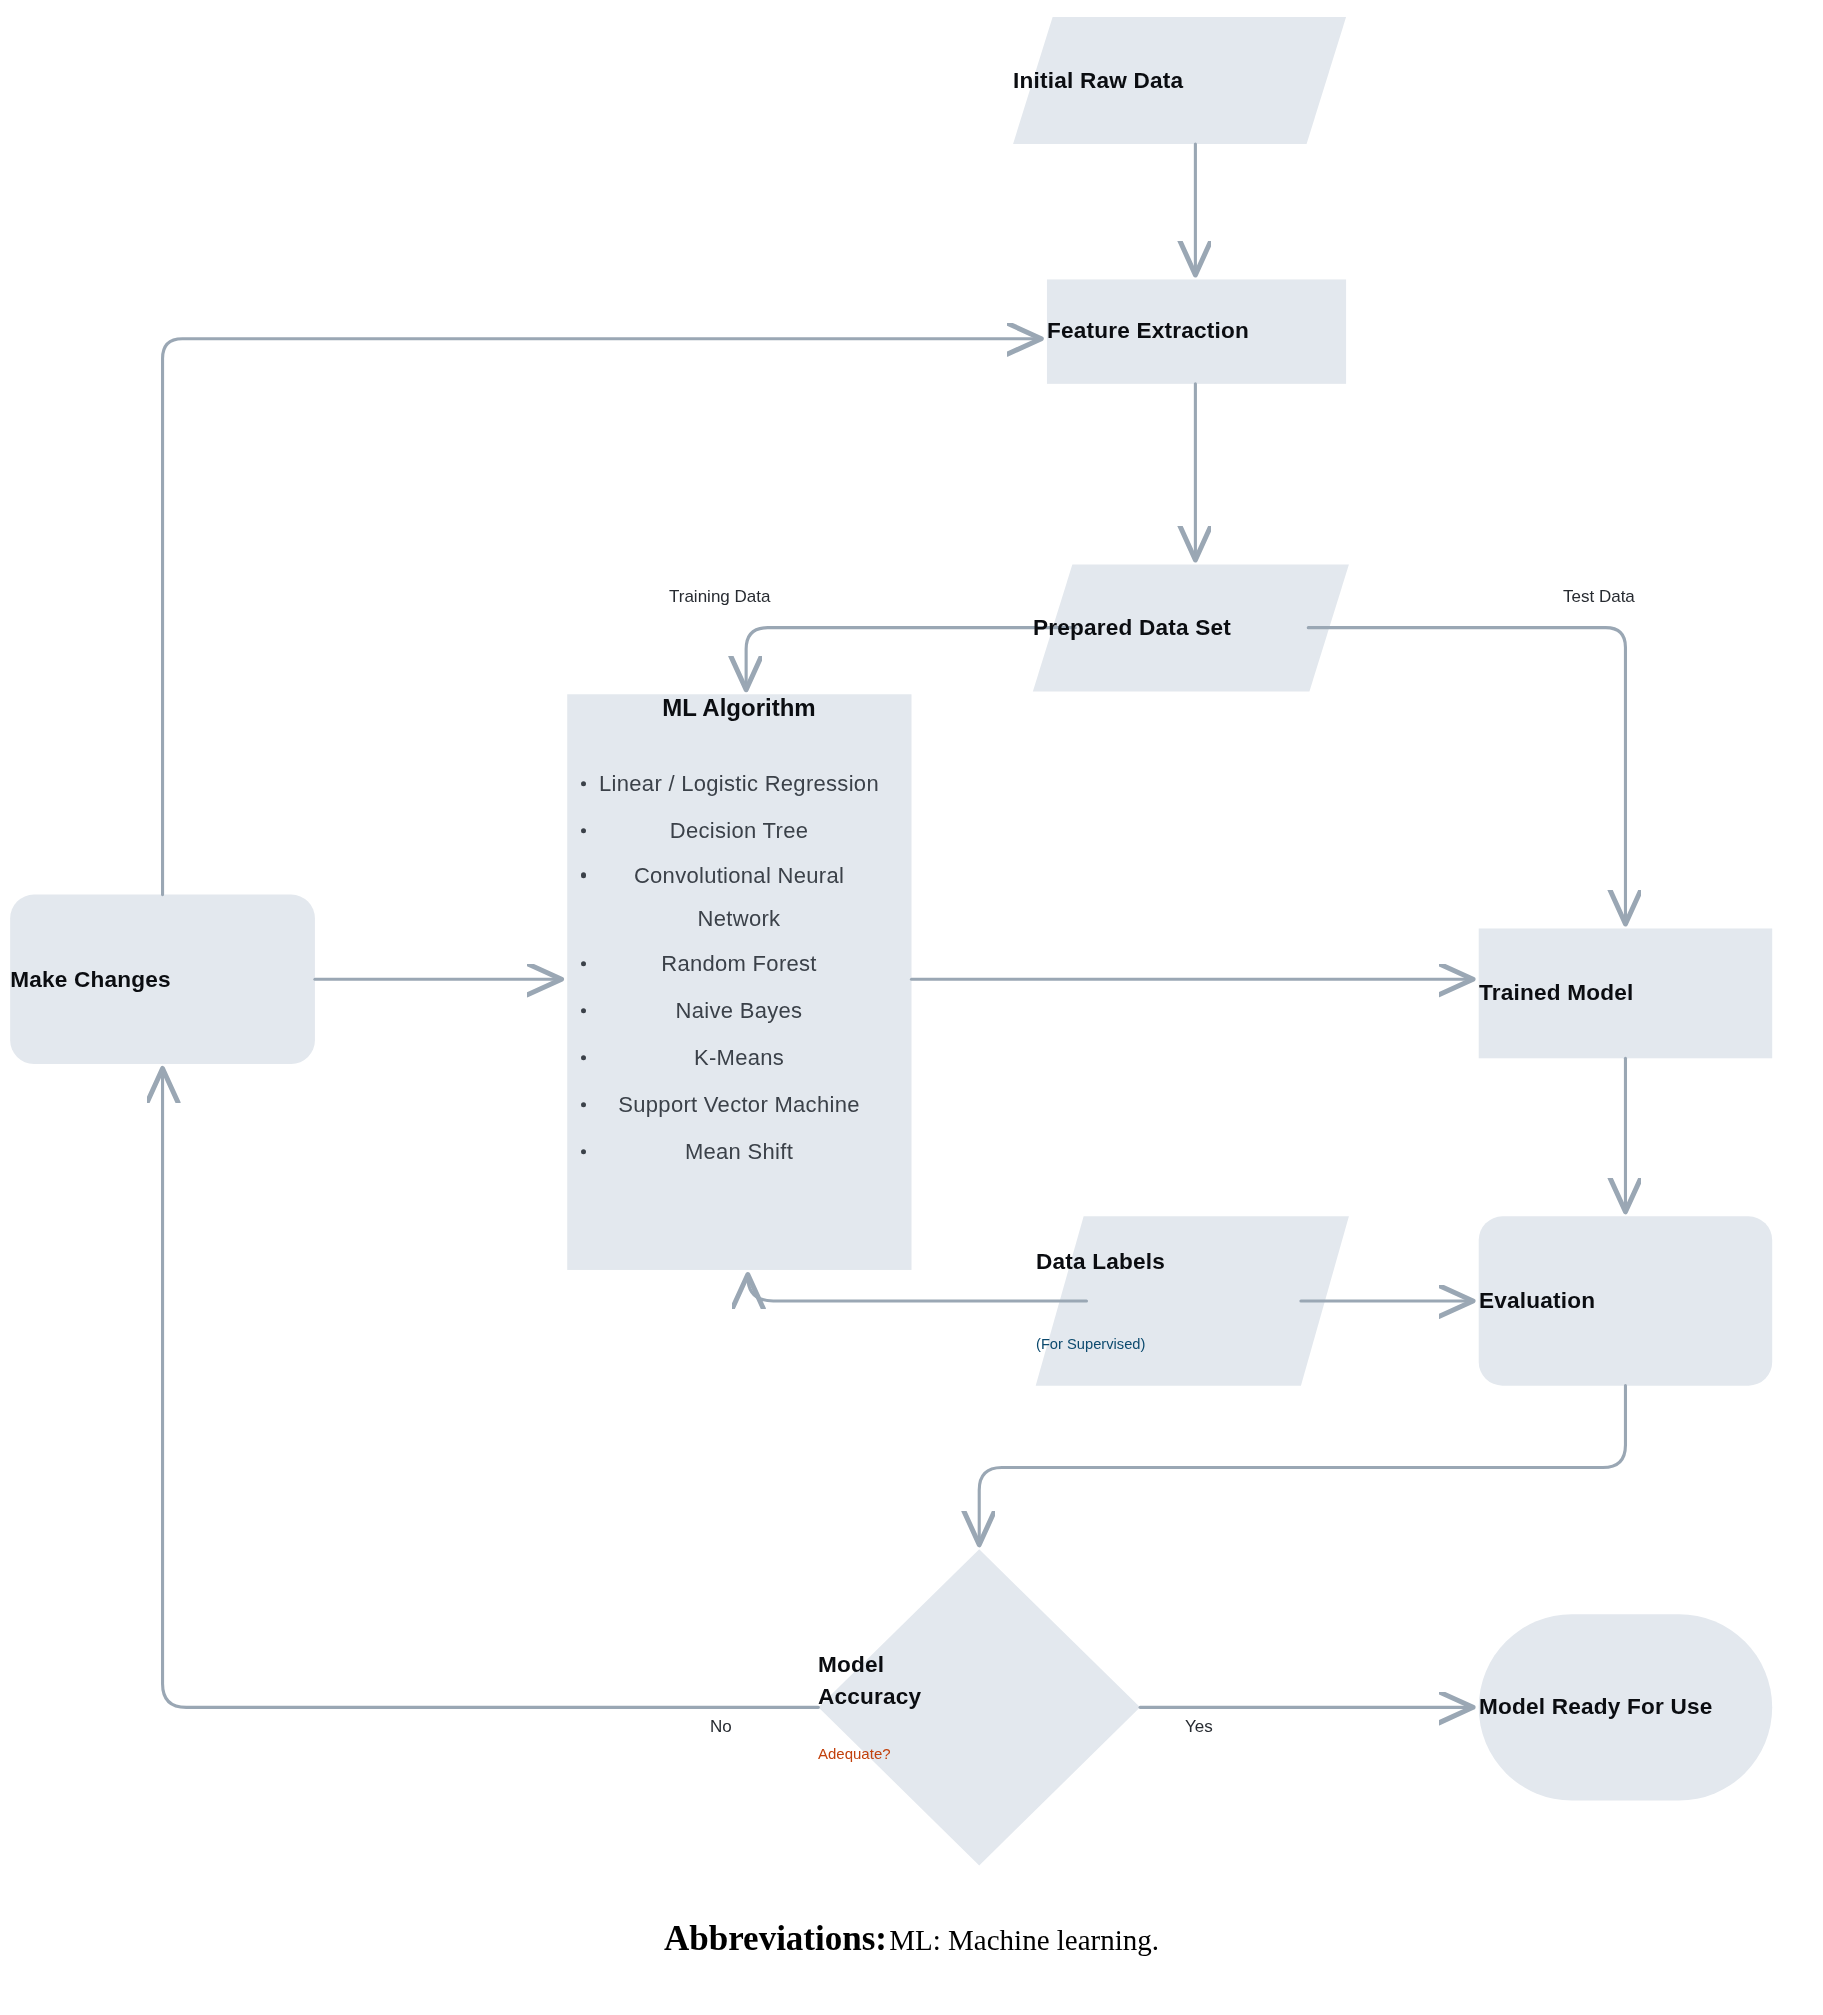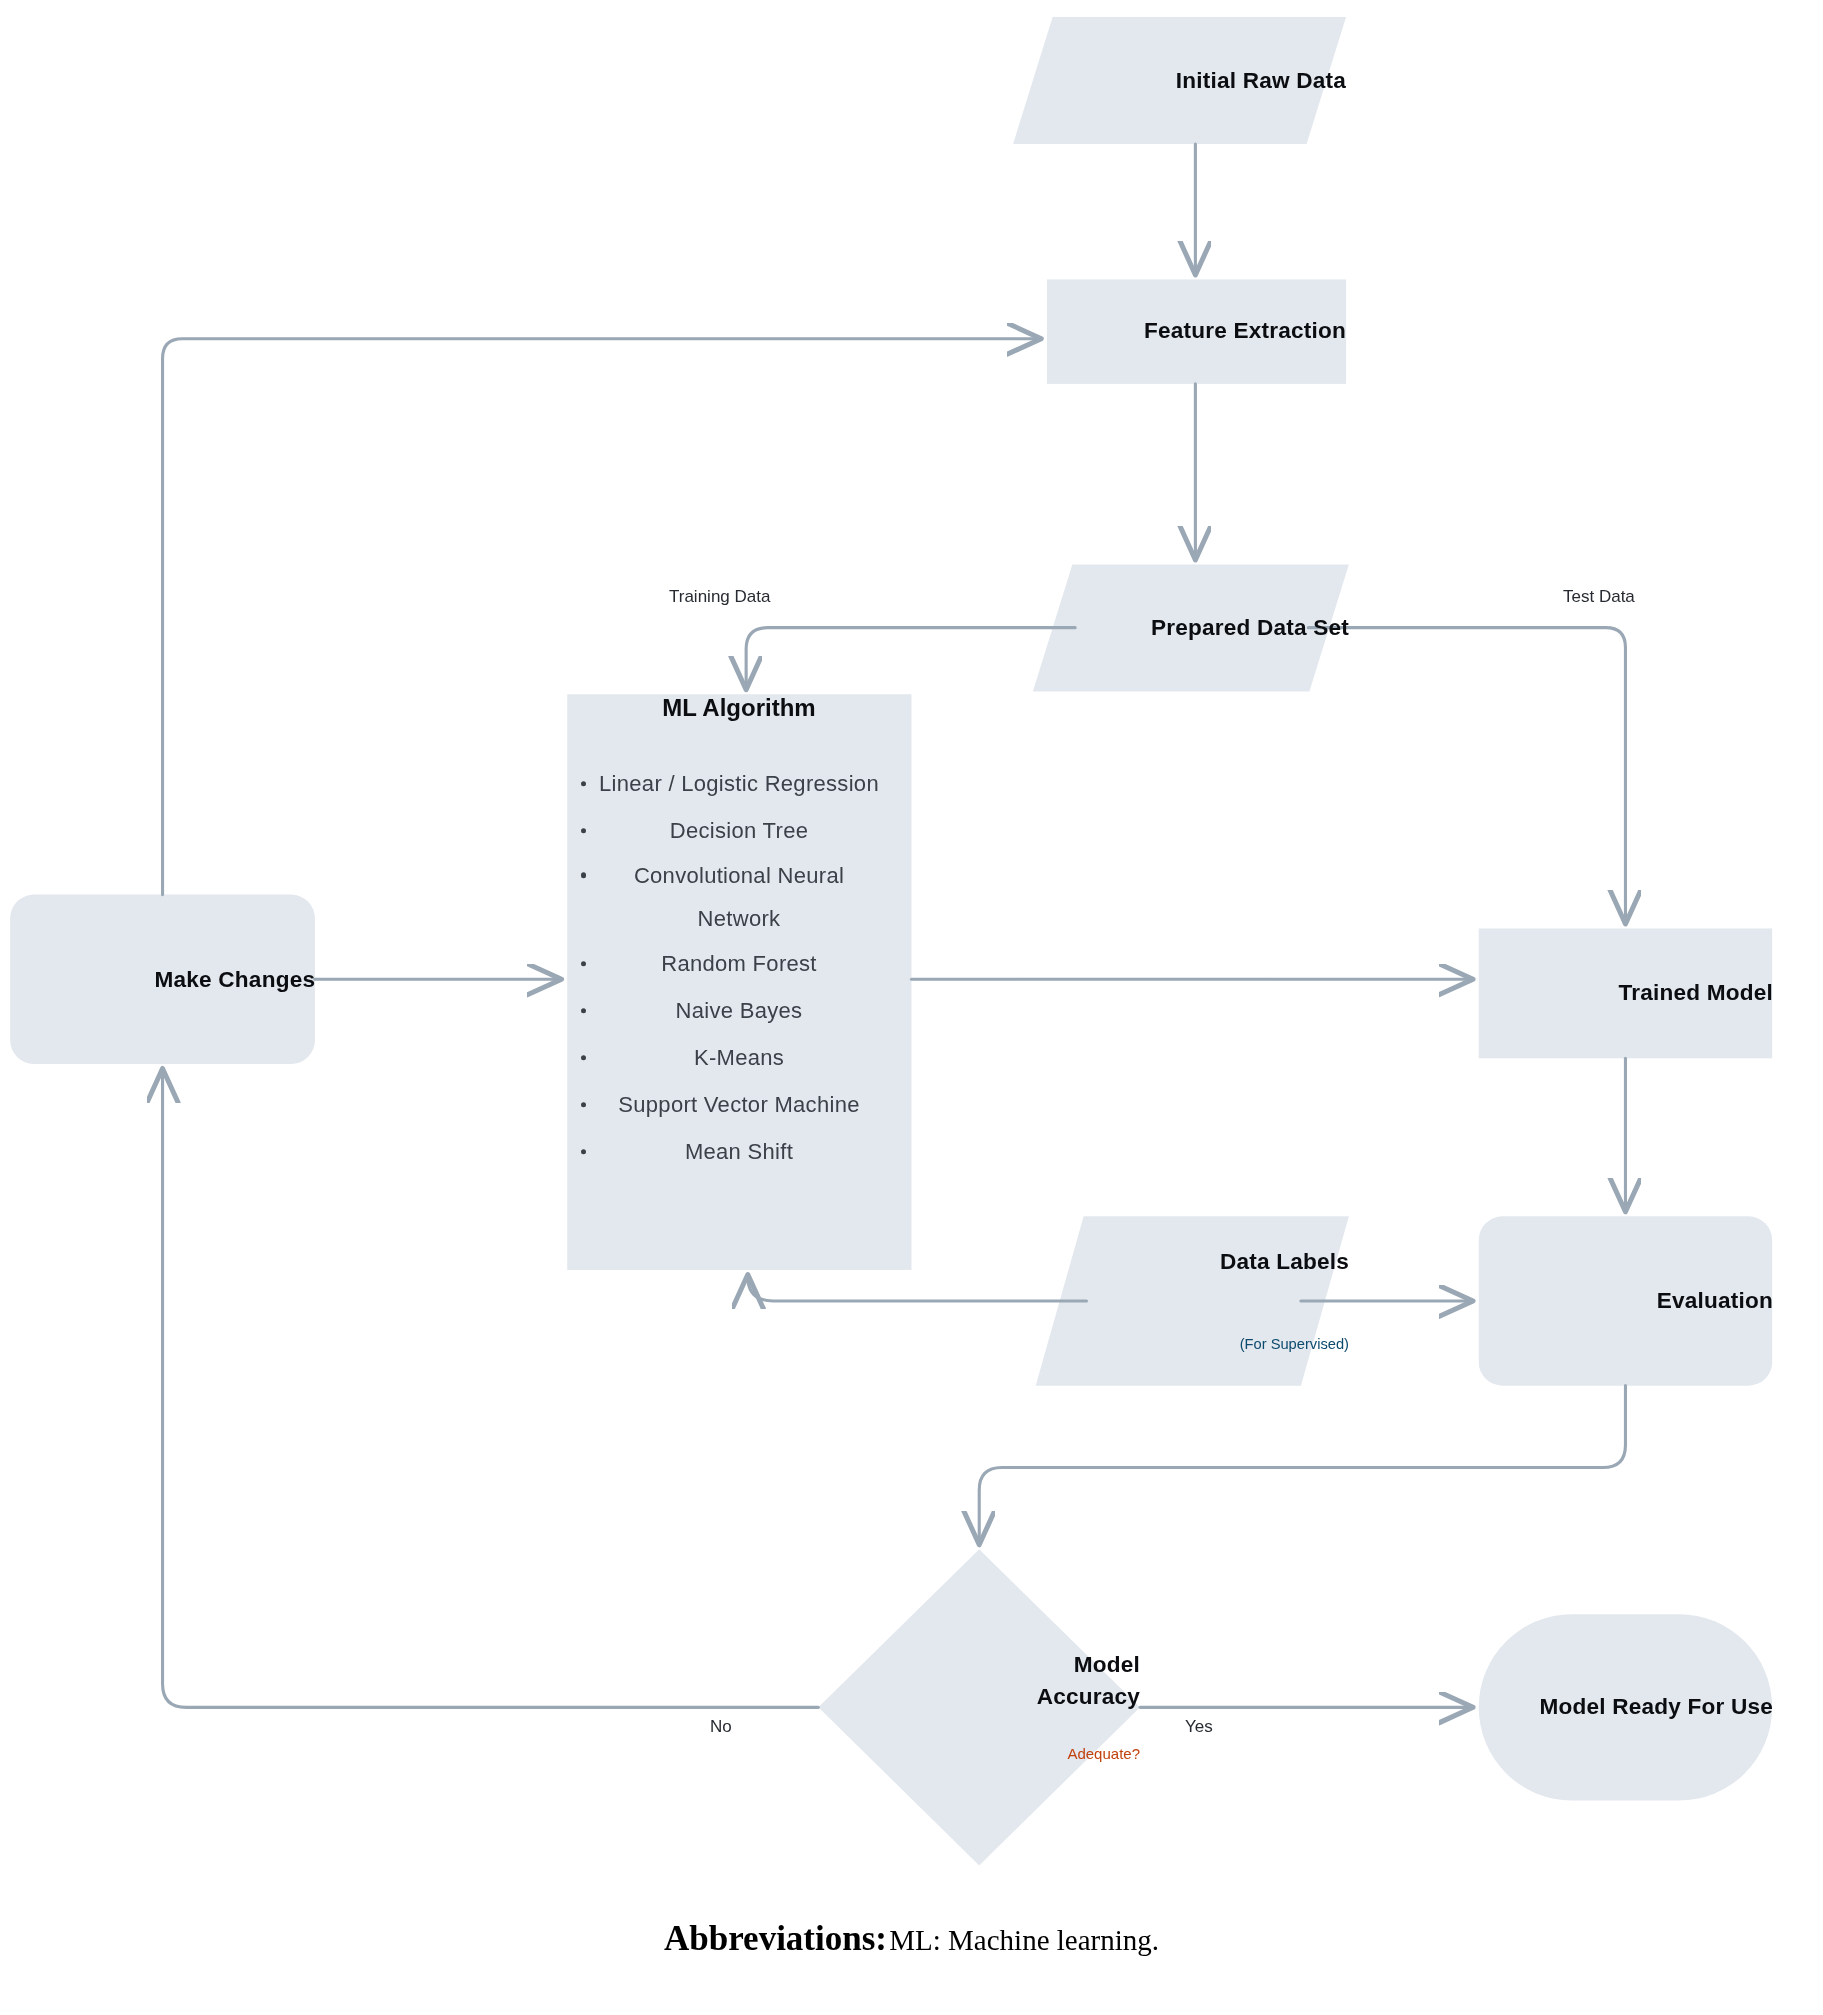--- a/index.html
+++ b/index.html
@@ -19,21 +19,21 @@
     position: absolute;
     left: 0;
     top: 0;
     width: 1823px;
     height: 2015px;
   }
   .node-label {
     position: absolute;
     display: flex;
     flex-direction: column;
-    align-items: flex-end;
+    align-items: flex-start;
     justify-content: center;
     text-align: center;
     pointer-events: none;
   }
   .t-bold {
     font-weight: bold;
     color: #0b0d11;
     font-size: 22.6px;
     letter-spacing: 0.2px;
     white-space: nowrap;

